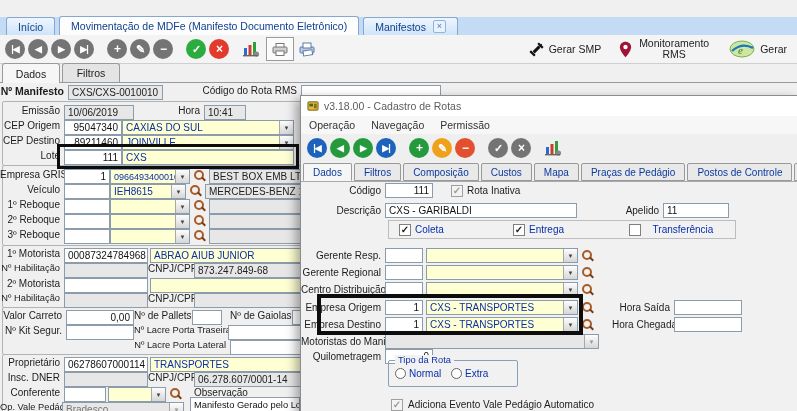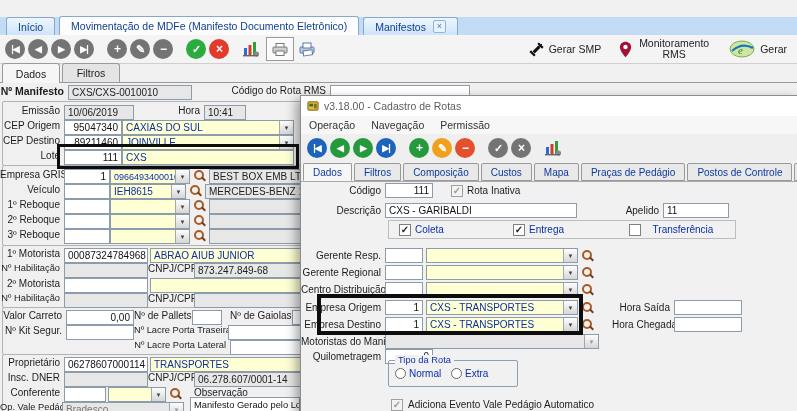--- a/index.html
+++ b/index.html
@@ -149,21 +149,21 @@
       </div>
     </div>
   </div>
 
   <div class="ptab active" style="left:2px;width:58px">Dados</div>
   <div class="ptab" style="left:62px;width:58px">Filtros</div>
   <div style="position:absolute;left:0;top:82px;right:0;height:1px;background:#9a9a9a"></div>
 
   <div class="row" style="top:85px">
     <span class="lbl" style="width:68px;font-weight:bold;font-size:10.5px">Nº Manifesto</span>
-    <span class="f gry" style="width:124px">CXS/CXS-0010010</span>
+    <span class="f gry" style="width:95px">CXS/CXS-0010010</span>
     <span class="lbl" style="width:130px;margin-left:8px">Código do Rota RMS</span>
     <span class="f" style="width:140px"></span>
   </div>
 
   <div class="gbx" style="left:2px;top:101px;width:792px;height:63px"></div>
   <div class="gbx" style="left:2px;top:165px;width:792px;height:79px"></div>
   <div class="gbx" style="left:2px;top:245px;width:792px;height:61px"></div>
   <div class="gbx" style="left:2px;top:307px;width:792px;height:46px"></div>
   <div class="gbx" style="left:2px;top:354px;width:792px;height:57px"></div>
 

